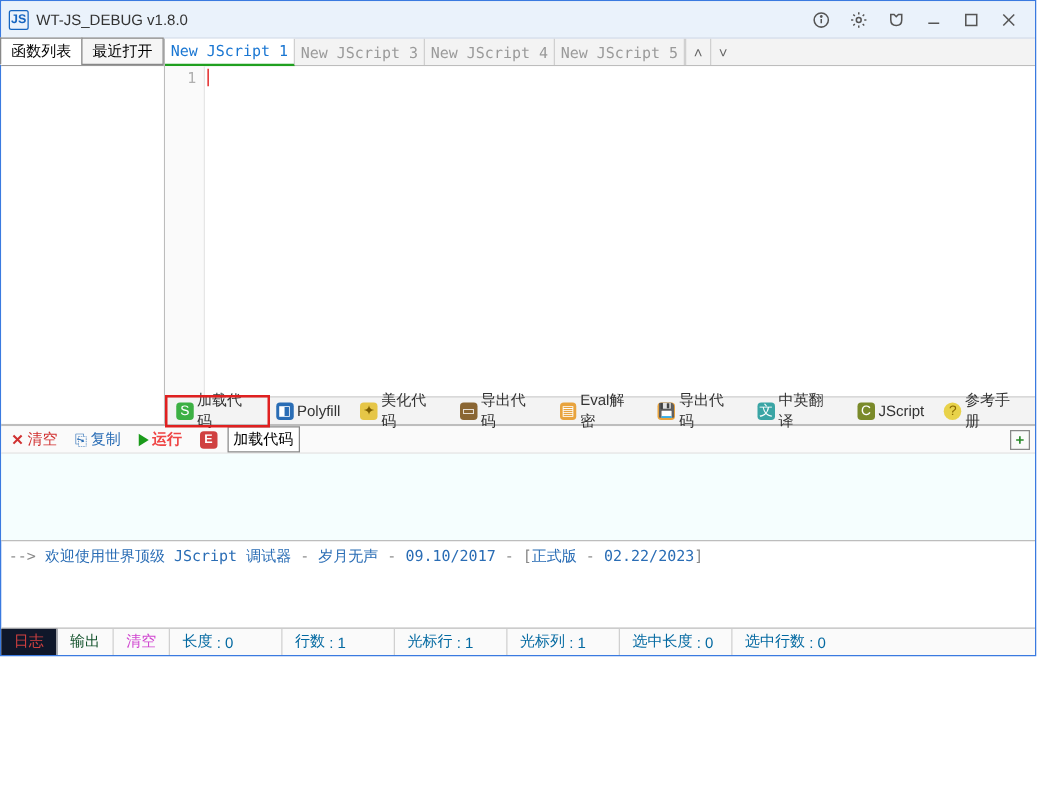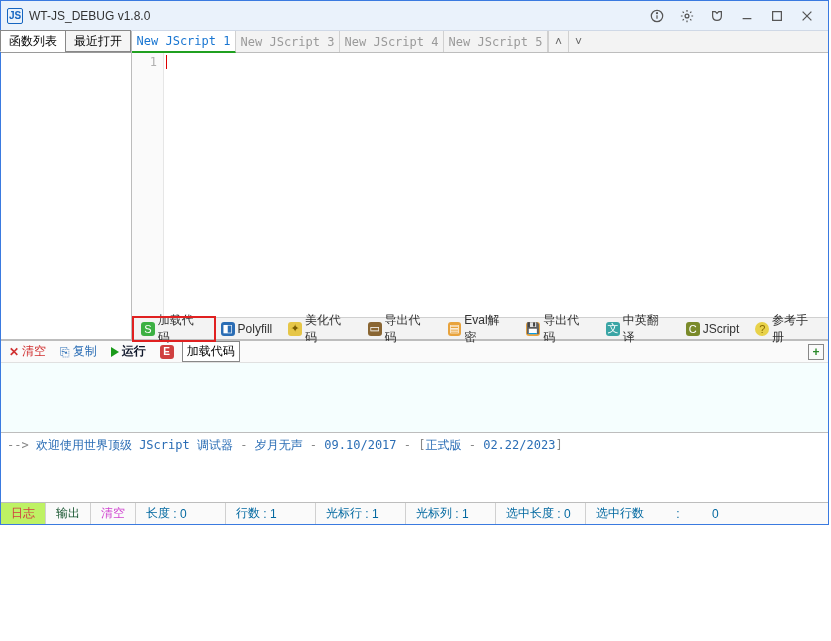--- a/index.html
+++ b/index.html
@@ -47,40 +47,40 @@
   .et-btn { display:flex; align-items:center; gap:3px; padding:1px 6px; font-size:12px; color:#333; cursor:pointer; border:1px solid transparent;}
   .et-btn .ic { width:14px;height:14px; display:flex;align-items:center;justify-content:center; font-size:11px;}
   .highlight-box { position:absolute; left:0; top:-2px; width:84px; height:26px; border:2px solid #e02020; pointer-events:none;}
 
   
   .output-panel { height:92px; border-top:1px solid #bdbdbd; display:flex; flex-direction:column; }
   .output-toolbar { height:22px; display:flex; align-items:center; padding:0 4px; gap:6px; background:#fafafa; border-bottom:1px solid #e0e0e0;}
   .out-btn { display:flex; align-items:center; gap:3px; cursor:pointer; padding:1px 4px;}
   .out-btn.red { color:#d03030; }
   .out-btn.blue { color:#2a6db5; }
-  .out-btn.green { color:#0f172a; font-weight:bold;}
+  .out-btn.green { color:#ef4444; font-weight:bold;}
   .out-btn .tri { width:0;height:0;border-left:8px solid #1a9a1a;border-top:5px solid transparent;border-bottom:5px solid transparent;}
   .out-btn .x { color:#d03030; font-weight:bold; }
   .out-btn .e-ic { width:14px;height:14px;background:#d04040;border-radius:3px;color:#fff;display:flex;align-items:center;justify-content:center;font-size:10px;font-weight:bold;}
   .tooltip-box { border:1px solid #888; background:#fff; padding:1px 4px; margin-left:-2px;}
   .plus-box { margin-left:auto; width:16px;height:16px;border:1px solid #888;display:flex;align-items:center;justify-content:center;color:#2a8a2a;font-weight:bold;cursor:pointer;}
   .output-body { flex:1; background:#f5fefe; }
 
   .log-panel { height:70px; border-top:1px solid #bdbdbd; display:flex; flex-direction:column; }
   .log-body { flex:1; padding:4px 6px; font-family: Consolas, "SimSun", monospace; font-size:12px; color:#2a6db5; overflow:hidden; }
   .log-body .dash { color:#888; }
 
   
   .bottom-bar { height:22px; border-top:1px solid #bdbdbd; display:flex; align-items:stretch; background:#fafafa;}
   .bt-tab { display:flex;align-items:center;justify-content:center; padding:0 10px; border-right:1px solid #d0d0d0; font-size:12px; cursor:pointer;}
-  .bt-tab.log { color:#d04040; background:#bef264; }
+  .bt-tab.log { color:#d04040; background:#0f172a; }
   .bt-tab.out { color:#14532d; }
   .bt-tab.clear { color:#d046d0; }
   .status-cell { display:flex;align-items:center; padding:0 10px; border-right:1px solid #d0d0d0; color:#0369a1; min-width:90px;}
-  .status-cell:last-child{border-right:none;gap:29px;}
+  .status-cell:last-child{border-right:none;}
 
   .ic-green{background:#3cb043;border-radius:3px;color:#fff;}
   .ic-blue{background:#2a6db5;border-radius:3px;color:#fff;}
   .ic-yellow{background:#e6c647;border-radius:3px;color:#7a5c00;}
   .ic-brown{background:#8a6633;border-radius:3px;color:#fff;}
   .ic-orange{background:#e8a33d;border-radius:3px;color:#fff;}
   .ic-teal{background:#3aa5a5;border-radius:3px;color:#fff;}
   .ic-olive{background:#7a8a2a;border-radius:3px;color:#fff;}
   .ic-help{background:#e8d24a;border-radius:7px;color:#8a6a00;}
 </style>

